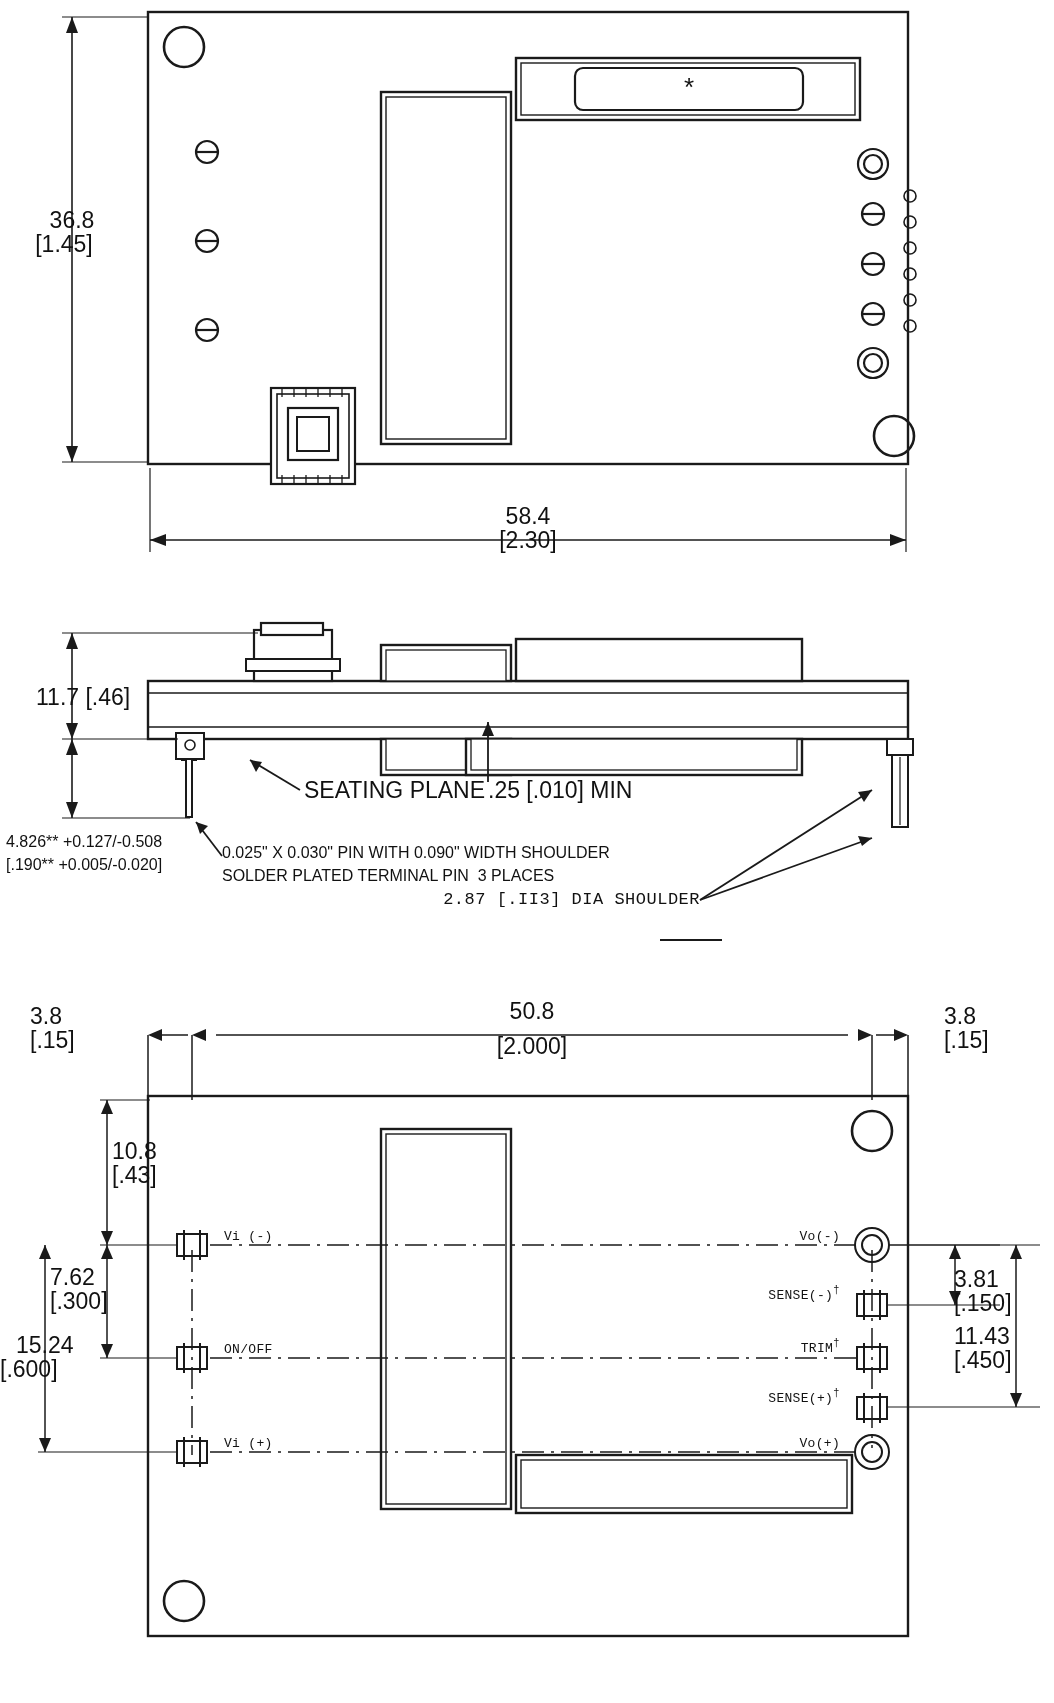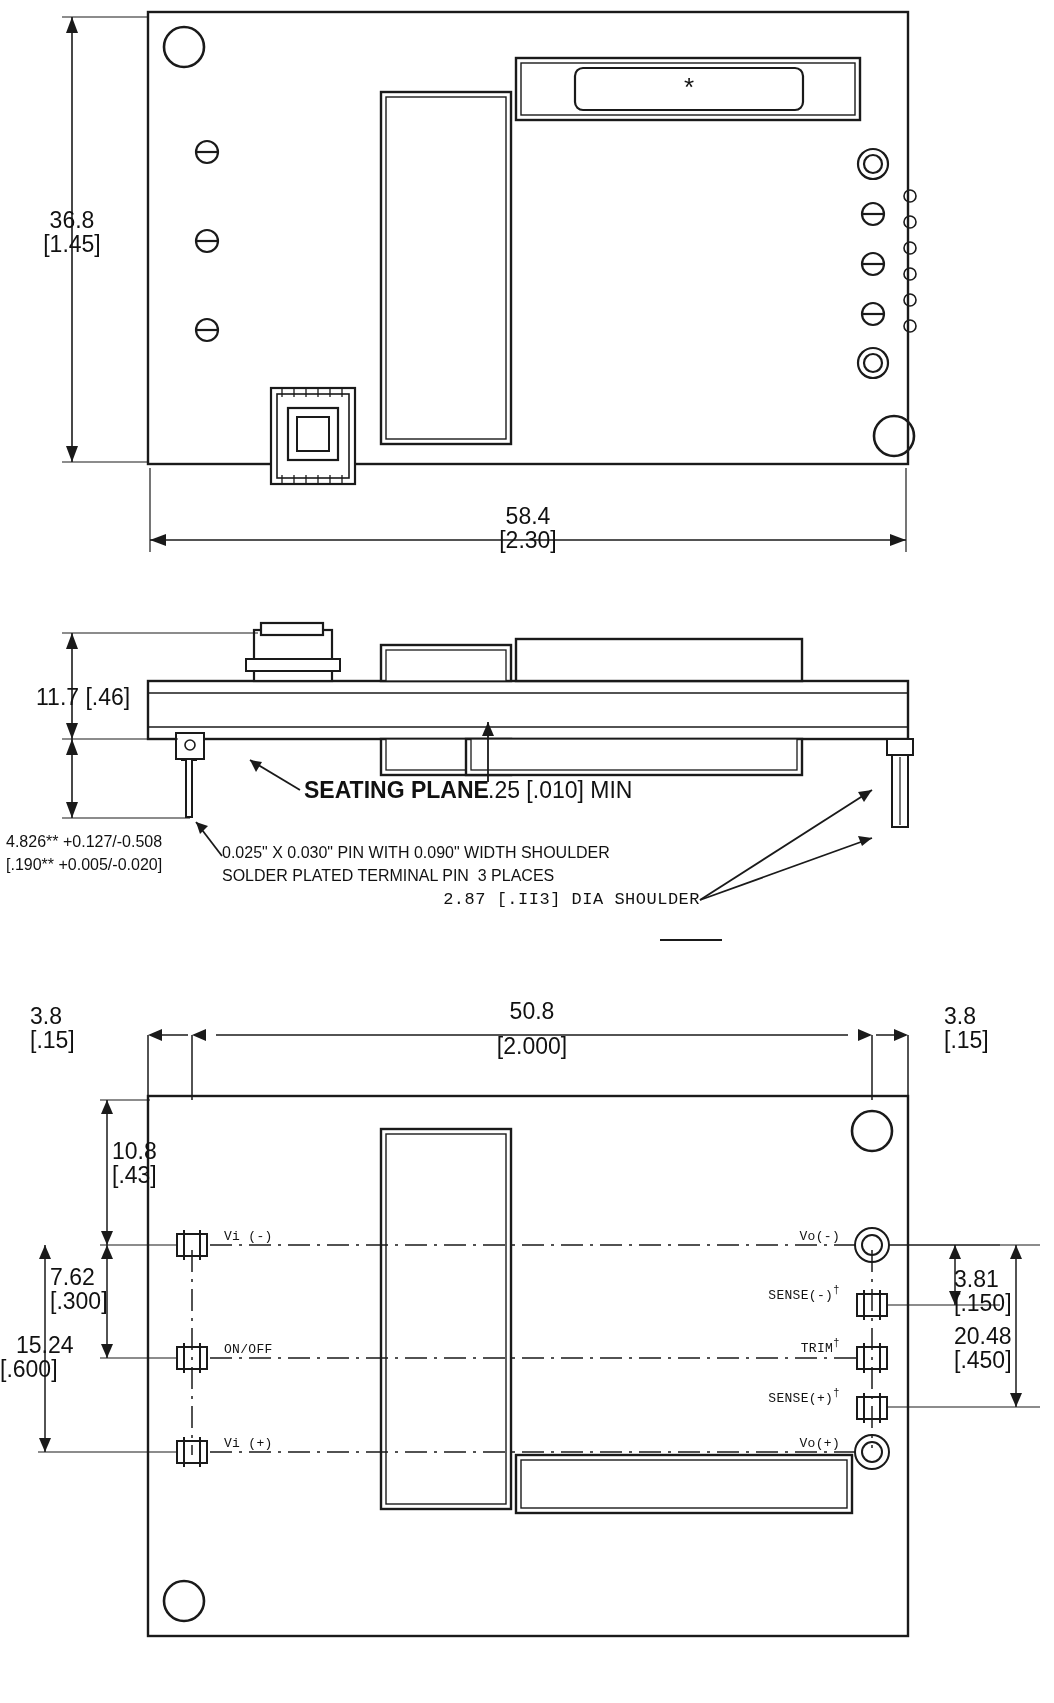--- a/index.html
+++ b/index.html
@@ -301,33 +301,33 @@
         <line x1="888" y1="1407" x2="1040" y2="1407" stroke-width="1.1"></line>
         <line x1="888" y1="1245" x2="1040" y2="1245" stroke-width="1.1"></line>
       </g>
       <polygon points="1016,1245 1010,1259 1022,1259" fill="#1a1a1a" stroke="none"></polygon>
       <polygon points="1016,1407 1010,1393 1022,1393" fill="#1a1a1a" stroke="none"></polygon>
 
     </g>
   </svg>
 
   <div class="lbl ctr" style="left:14px; top:209px; width:116px;">36.8</div>
-  <div class="lbl ctr" style="left:14px; top:233px; width:116px;">[1.45]</div>
+  <div class="lbl ctr" style="left:6px; top:233px; width:116px;">[1.45]</div>
 
   <div class="lbl ctr" style="left:470px; top:505px; width:116px;">58.4</div>
   <div class="lbl ctr" style="left:470px; top:529px; width:116px;">[2.30]</div>
 
   <div class="lbl ctr" style="left:659px; top:76px; width:60px; font-size:26px;">*</div>
 
   <div class="lbl" style="left:36px; top:686px;">11.7 [.46]</div>
 
   <div class="lbl small" style="left:6px; top:832px;">4.826** +0.127/-0.508</div>
   <div class="lbl small" style="left:6px; top:855px;">[.190** +0.005/-0.020]</div>
 
-  <div class="lbl" style="left:304px; top:779px;font-weight:bold;">SEATING PLANE</div>
+  <div class="lbl" style="left:304px; top:779px;">SEATING PLANE</div>
   <div class="lbl" style="left:488px; top:779px;">.25 [.010] MIN</div>
 
   <div class="lbl small" style="left:222px; top:843px;">0.025" X 0.030" PIN WITH 0.090" WIDTH SHOULDER</div>
   <div class="lbl small" style="left:222px; top:866px;">SOLDER PLATED TERMINAL PIN  3 PLACES</div>
 
   <div class="lbl mono rt" style="left:200px; top:890px; width:500px;">2.87 [.II3] DIA SHOULDER</div>
 
   <div class="lbl" style="left:30px; top:1005px;">3.8</div>
   <div class="lbl" style="left:30px; top:1029px;">[.15]</div>
 
@@ -342,21 +342,21 @@
 
   <div class="lbl" style="left:50px; top:1266px;">7.62</div>
   <div class="lbl" style="left:50px; top:1290px;">[.300]</div>
 
   <div class="lbl" style="left:16px; top:1334px;">15.24</div>
   <div class="lbl" style="left:0px; top:1358px;">[.600]</div>
 
   <div class="lbl" style="left:954px; top:1268px;">3.81</div>
   <div class="lbl" style="left:954px; top:1292px;">[.150]</div>
 
-  <div class="lbl" style="left:954px; top:1325px;">20.48</div>
+  <div class="lbl" style="left:954px; top:1325px;">11.43</div>
   <div class="lbl" style="left:954px; top:1349px;">[.450]</div>
 
   <div class="lbl tiny" style="left:224px; top:1229px;">Vi (-)</div>
   <div class="lbl tiny" style="left:224px; top:1342px;">ON/OFF</div>
   <div class="lbl tiny" style="left:224px; top:1436px;">Vi (+)</div>
 
   <div class="lbl tiny rt" style="left:600px; top:1229px; width:240px;">Vo(-)</div>
 
   <div style="position:absolute; left:600px; top:1282px; width:240px; text-align:right;">
     <span class="lbl tiny" style="position:static;">SENSE(-)</span><span class="lbl tiny" style="position:static; vertical-align:super; font-size:11px;">†</span>

